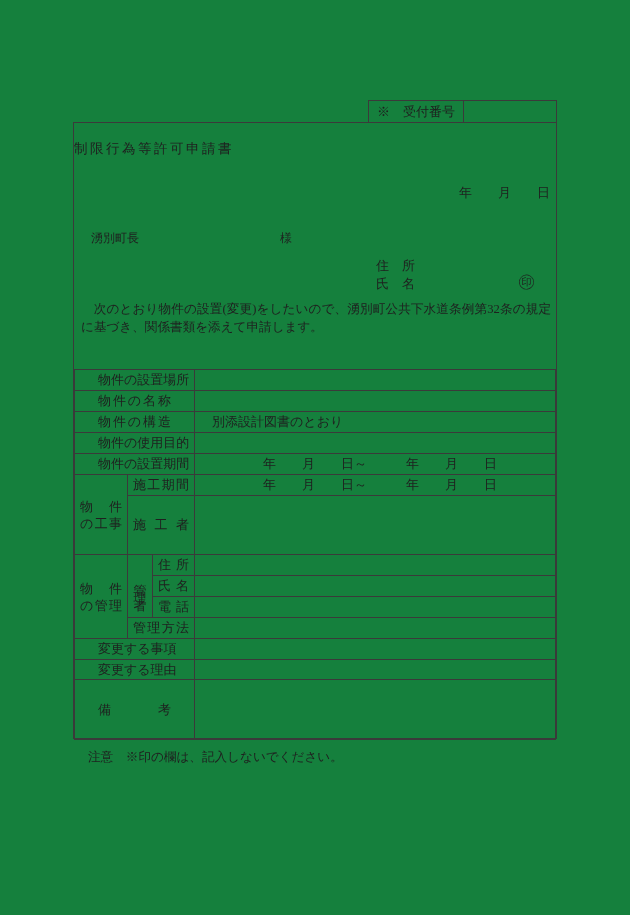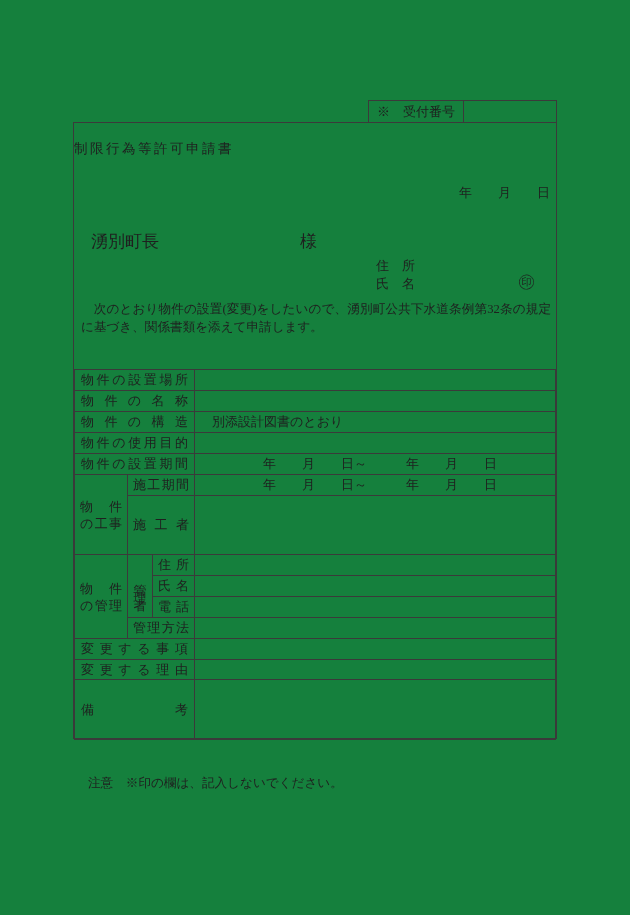--- a/index.html
+++ b/index.html
@@ -48,21 +48,21 @@
   }
   .date-line {
     position: absolute;
     top: 61px; right: 6px;
     font-size: 13px;
     white-space: nowrap;
   }
   .addressee-row {
     position: absolute;
     top: 107px; left: 17px;
-    font-size: 17px;
+    font-size: 12px;
     white-space: nowrap;
   }
   .addressee-row .honorific { margin-left: 141px; }
   .applicant-block {
     position: absolute;
     top: 134px; left: 302px;
     font-size: 13px;
     line-height: 18px;
     white-space: nowrap;
   }
@@ -90,21 +90,21 @@
   }
   .form-table td {
     border: 1px solid #3a3a3a;
     font-size: 13px;
     vertical-align: middle;
     overflow: hidden;
   }
   .lbl {
     text-align: justify;
     text-align-last: justify;
-    padding: 0 6px;
+    padding: 0 23px;
     white-space: nowrap;
   }
   .sub-lbl {
     text-align: justify;
     text-align-last: justify;
     padding: 0 5px;
     white-space: nowrap;
   }
   .group-cell { vertical-align: middle; }
   .group-line {
@@ -127,21 +127,21 @@
   .val-period { padding-left: 68px; }
 
   .h21 { height: 21px; }
   .h59 { height: 59px; }
   .h20 { height: 20px; margin-left: 36px; }
   .h60 { height: 60px; }
 
   
   .footer-note {
     position: absolute;
-    left: 88px; top: 775px;
+    left: 88px; top: 749px;
     font-size: 12.6px;
     white-space: nowrap;
   }
 </style>
 </head>
 <body>
 
 <div class="page">
 
   <div class="receipt-box">

